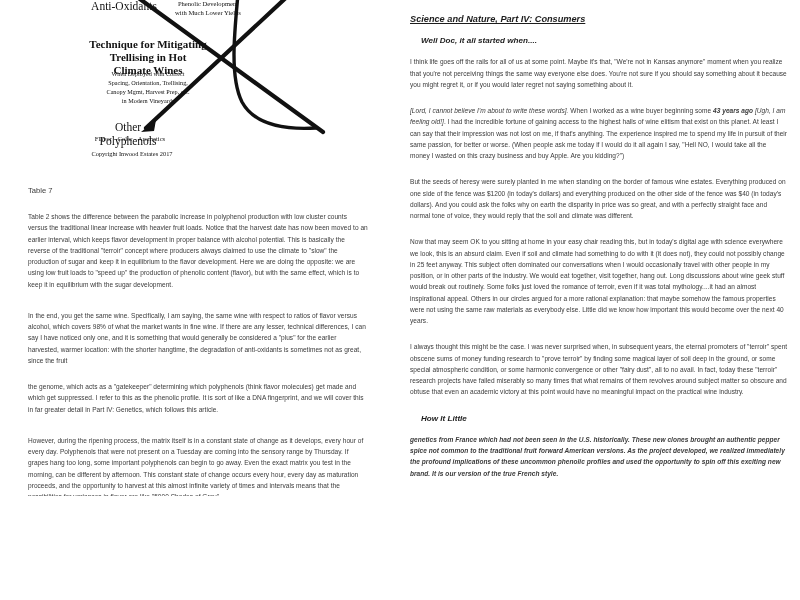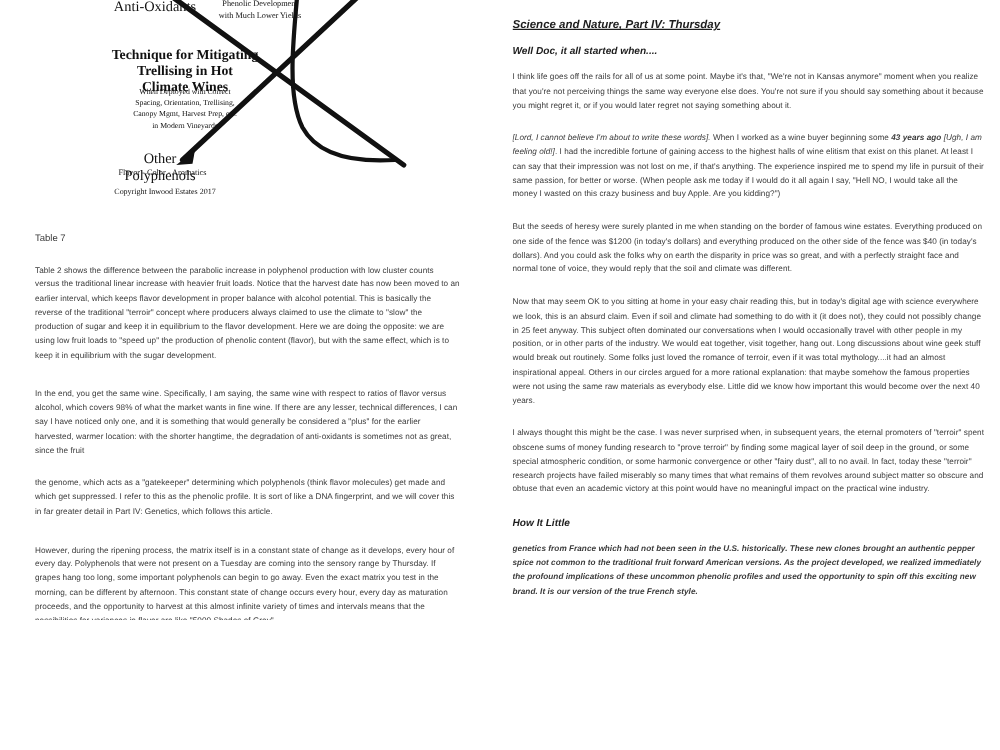--- a/index.html
+++ b/index.html
@@ -95,21 +95,21 @@
     font-style: italic;
     color: #1d1d1d;
     margin: 0;
     line-height: 1.5;
   }
   .h-inline {
     font-size: 8.1px;
     font-weight: bold;
     font-style: italic;
     color: #1d1d1d;
-    margin: 0 0 9px 0;
+    margin: 0 0 9px 11px;
     line-height: 1.5;
   }
   .ital { font-style: italic; }
   .ital-b { font-style: italic; font-weight: bold; }
   .u { text-decoration: underline; }
   .clip-top {
     opacity: 0.30;
     overflow: hidden;
     height: 5px;
   }
@@ -164,21 +164,21 @@
     <p class="bodytext">But even well educated wine professionals will swear that "earthiness", "minerality", and countless more descriptors are a result of the soil and climate. They ARE NOT, and you can see this by progressive analysis. I can pick grapes from the same block of the same vineyard in the same year 12 different picking times and make 12 different wines to prove the point. You can witness green give way to earthy, give way to mineral, give way to floral...progressing all the way to fruit bomb at the end.</p>
 
   </div>
 
   <div class="col-right">
 
     <div class="clip-top"></div>
 
     <div style="height:8px"></div>
 
-    <h1 class="h-section">Science and Nature, Part IV: Thursday</h1>
+    <h1 class="h-section">Science and Nature, Part IV: Consumers</h1>
 
     <div class="gap-md"></div>
 
     <div class="h-inline">Well Doc, it all started when....</div>
 
     <p class="bodytext">I think life goes off the rails for all of us at some point. Maybe it's that, "We're not in Kansas anymore" moment when you realize that you're not perceiving things the same way everyone else does. You're not sure if you should say something about it because you might regret it, or if you would later regret not saying something about it.</p>
 
     <p class="bodytext"><span class="ital">[Lord, I cannot believe I'm about to write these words].</span><span> When I worked as a wine buyer beginning some </span><span class="ital-b">43 years ago</span><span class="ital"> [Ugh, I am feeling old!]</span><span>. I had the incredible fortune of gaining access to the highest halls of wine elitism that exist on this planet. At least I can say that their impression was not lost on me, if that's anything. The experience inspired me to spend my life in pursuit of their same passion, for better or worse. (When people ask me today if I would do it all again I say, "Hell NO, I would take all the money I wasted on this crazy business and buy Apple. Are you kidding?")</span></p>
 
     <p class="bodytext">But the seeds of heresy were surely planted in me when standing on the border of famous wine estates. Everything produced on one side of the fence was $1200 (in today's dollars) and everything produced on the other side of the fence was $40 (in today's dollars). And you could ask the folks why on earth the disparity in price was so great, and with a perfectly straight face and normal tone of voice, they would reply that the soil and climate was different.</p>

